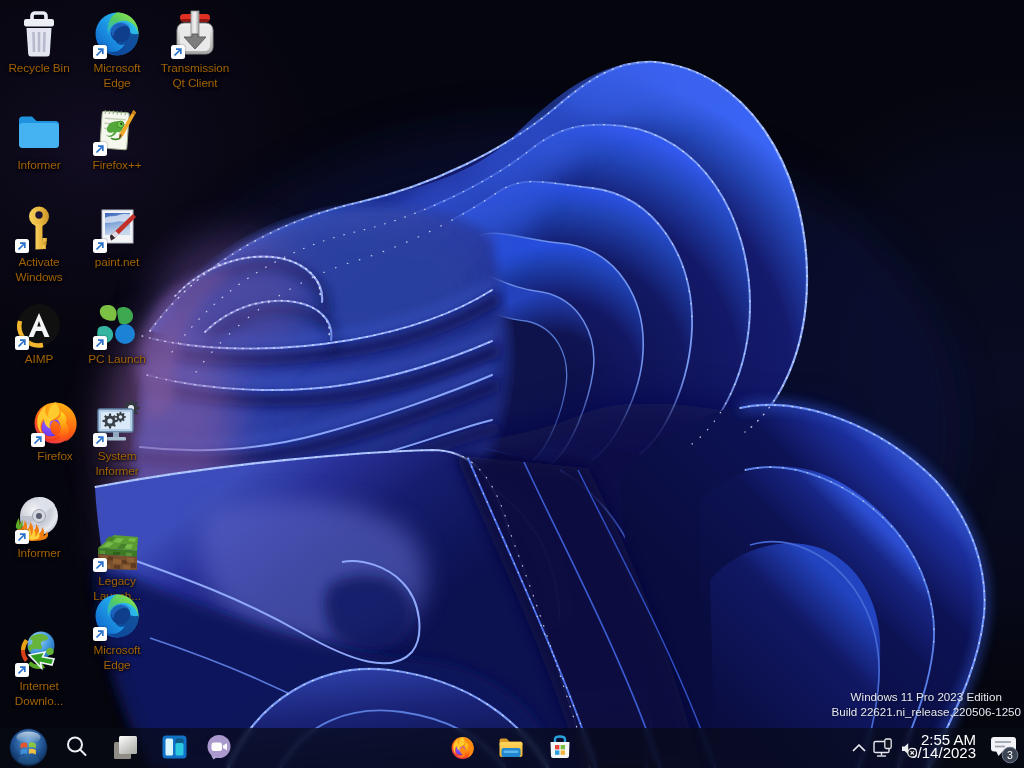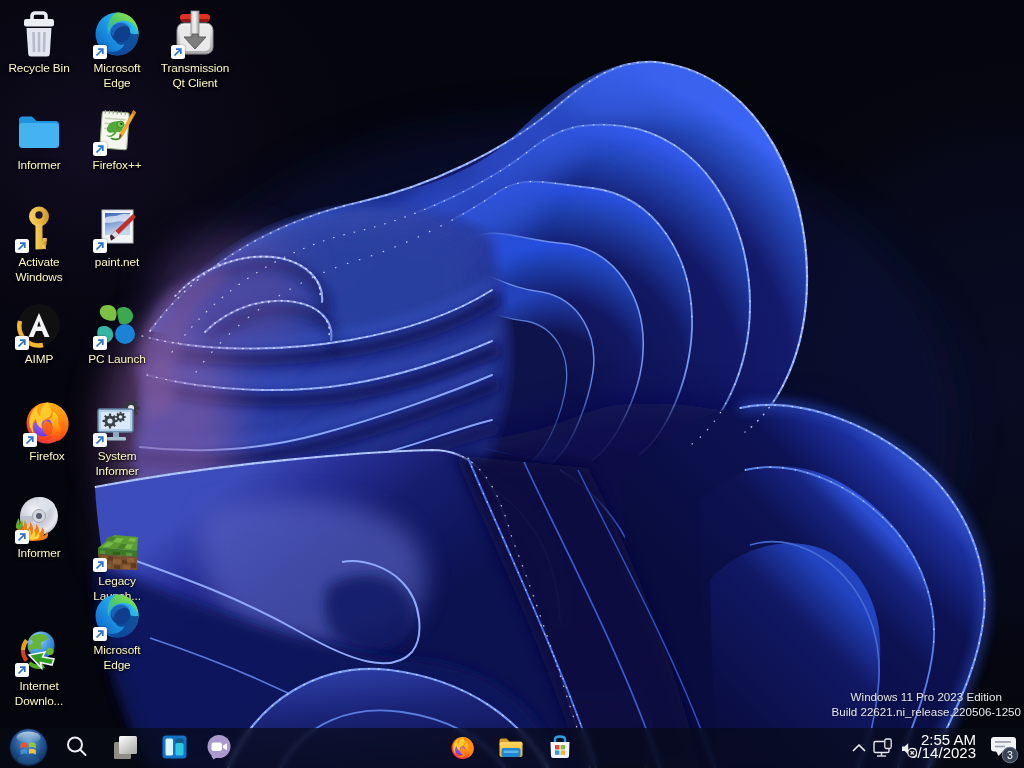--- a/index.html
+++ b/index.html
@@ -1,18 +1,18 @@
 <!DOCTYPE html>
 <html><head>
 <meta charset="utf-8">
 <style>
 *{margin:0;padding:0;box-sizing:border-box}
 html,body{width:1024px;height:768px;overflow:hidden;background:#05050e;font-family:"Liberation Sans",sans-serif}
 #wall{position:absolute;left:0;top:0;z-index:0}
-.cell{position:absolute;width:78px;text-align:center;color:#fef9c3;z-index:3}
+.cell{position:absolute;width:78px;text-align:center;color:#a16207;z-index:3}
 .ic{position:relative;width:48px;height:48px;margin:0 auto}
 .lbl{margin-top:3px;font-size:11.8px;line-height:14.6px;letter-spacing:-0.1px;text-shadow:0 1px 2px rgba(0,0,0,.95),0 0 4px rgba(0,0,0,.85)}
 .sc{position:absolute;left:15px;top:35px;width:14px;height:14px;background:#fdfdfd;border-radius:2.5px;box-shadow:0 0 2px rgba(0,0,0,.5)}
 .sc svg{position:absolute;left:1px;top:1px}
 #taskbar{position:absolute;left:0;top:728px;width:1024px;height:40px;background:rgba(8,10,20,.68);backdrop-filter:blur(2.5px);z-index:5}
 .tbi{position:absolute;top:0}
 #wm{position:absolute;right:3px;top:690px;text-align:center;color:#e6e8ef;font-size:11.6px;line-height:14.5px;letter-spacing:0px;z-index:4;text-shadow:0 0 2px rgba(0,0,0,.6)}
 #clock{position:absolute;right:48px;top:733px;text-align:right;color:#fff;font-size:15px;line-height:13px;z-index:6}
 </style>
 </head>
@@ -390,21 +390,21 @@
   <circle cx="32" cy="33" r="10" fill="#1c82d6"></circle>
  </svg></div>
  <div class="lbl">PC Launch</div>
  <div class="sc">
       <svg width="12" height="12" viewBox="0 0 12 12">
         <path d="M2.5 9.5 L8 4 M4 3.2 L8.8 3.2 L8.8 8" stroke="#2a6fc9" stroke-width="1.7" fill="none"></path>
       </svg>
     </div>
 </div>
 
-<div class="cell" style="left:8px;top:398px">
+<div class="cell" style="left:16px;top:398px">
  <div class="ic"><svg width="48" height="48" viewBox="0 0 48 48">
   <defs>
    <radialGradient id="fxg" cx="0.68" cy="0.18" r="1.05">
             <stop offset="0" stop-color="#ffe226"></stop>
             <stop offset="0.35" stop-color="#ffa114"></stop>
             <stop offset="0.62" stop-color="#ff5a12"></stop>
             <stop offset="0.9" stop-color="#e02663"></stop>
           </radialGradient>
    <linearGradient id="fxf" x1="0.6" y1="0" x2="0.4" y2="1">
             <stop offset="0" stop-color="#ffb514"></stop>

